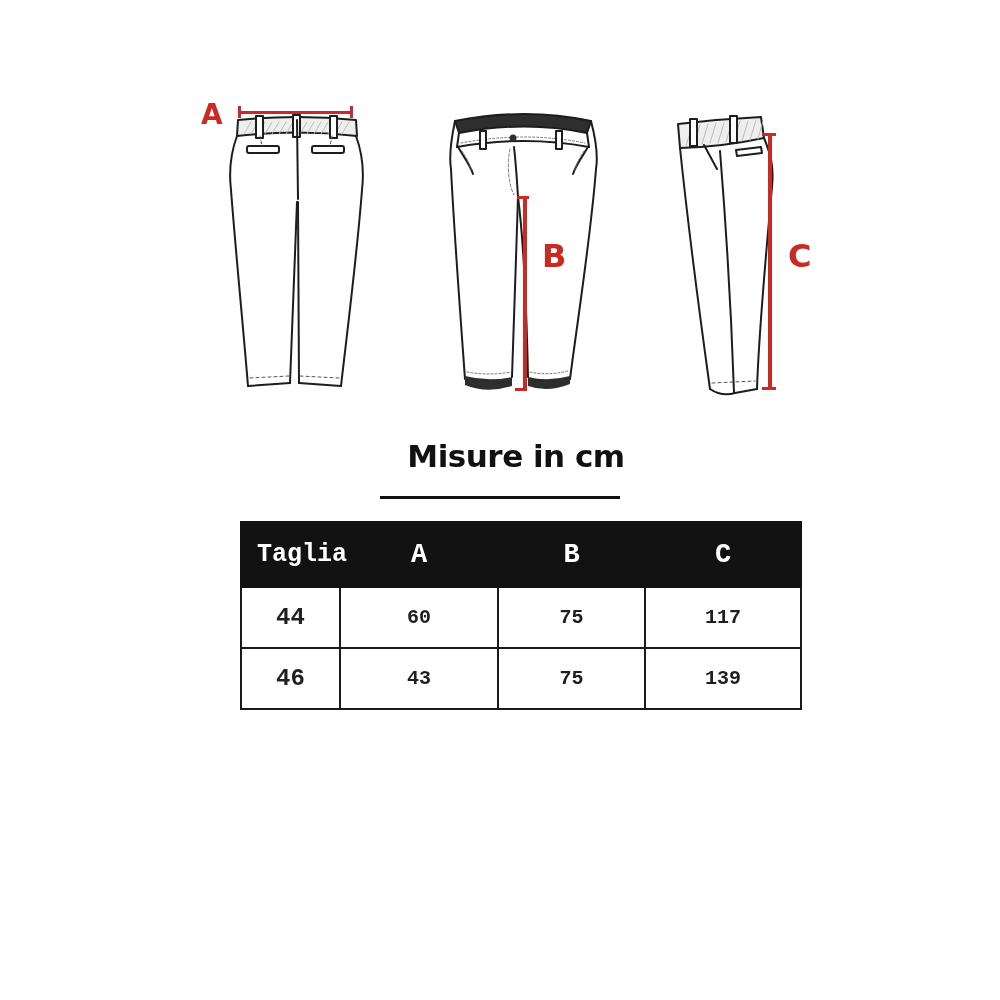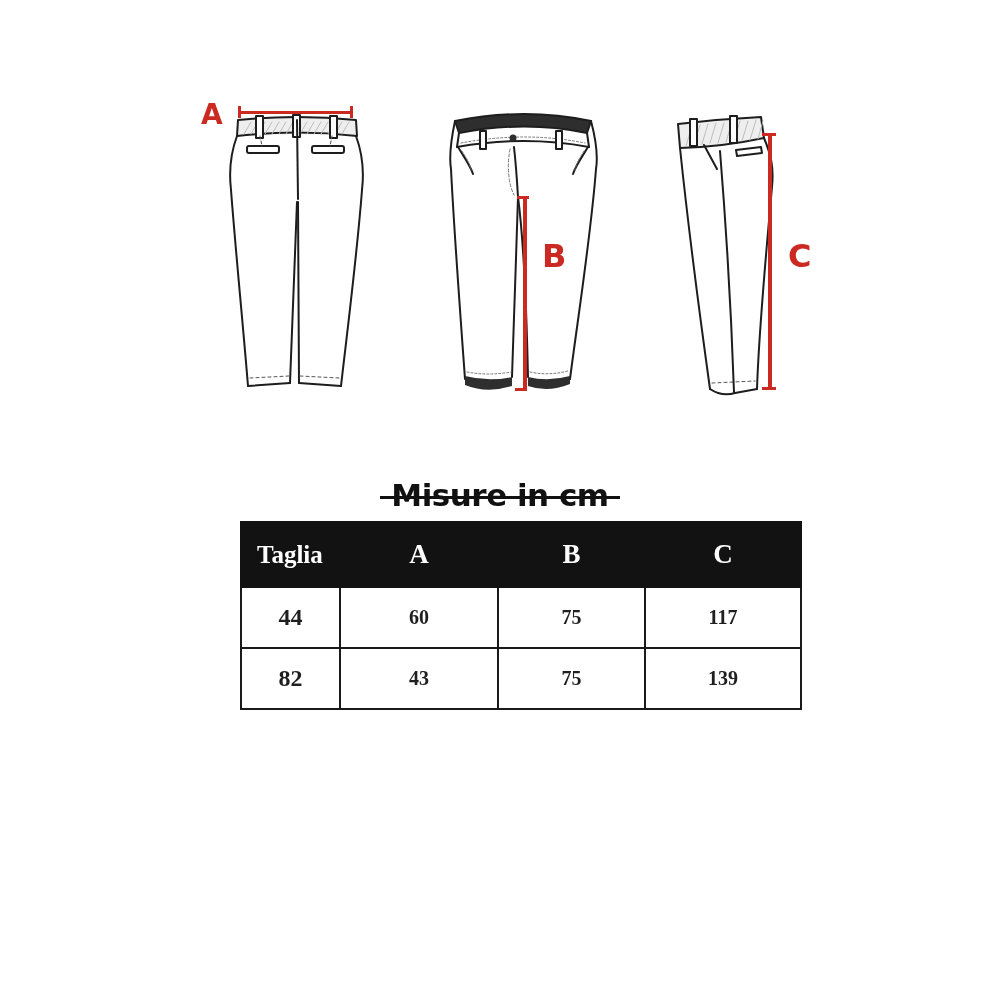--- a/index.html
+++ b/index.html
@@ -14,34 +14,33 @@
   .m-label{
     position:absolute;color:#cb2a23;font-weight:800;
     font-family:"DejaVu Sans","Liberation Sans",sans-serif;
     line-height:1;
   }
   .label-a{left:201px;top:101px;font-size:28px;}
   .label-b{left:542px;top:240px;font-size:32px;}
   .label-c{left:788px;top:240px;font-size:32px;}
   
   .title{
-    position:absolute;left:300px;top:438px;width:400px;
+    position:absolute;left:316px;top:438px;width:400px;
     text-align:center;font-size:31px;font-weight:800;color:#111;
     font-family:"DejaVu Sans","Liberation Sans",sans-serif;
     letter-spacing:-0.5px;
-    margin-top:39px;
   }
   .title-underline{
     position:absolute;left:380px;top:496px;width:240px;height:3px;background:#111;
   }
   
   table.size-table{
     position:absolute;left:240px;top:521px;width:560px;
     border-collapse:collapse;table-layout:fixed;
-    font-family:Liberation Serif, serif;
+    font-family:Liberation Mono, monospace;
   }
   table.size-table col.c0{width:99px;}
   table.size-table col.c1{width:158px;}
   table.size-table col.c2{width:147px;}
   table.size-table col.c3{width:156px;}
   table.size-table th{
     background:#121212;color:#ffffff;font-weight:800;height:61px;
     border:2px solid #121212;text-align:center;font-size:27px;
   }
   table.size-table th.taglia{
@@ -181,21 +180,21 @@
       </tr>
     </thead>
     <tbody>
       <tr>
         <td class="size-col">44</td>
         <td>60</td>
         <td>75</td>
         <td>117</td>
       </tr>
       <tr>
-        <td class="size-col">82</td>
+        <td class="size-col">46</td>
         <td>43</td>
         <td>75</td>
         <td>139</td>
       </tr>
     </tbody>
   </table>
 
 </div>
 
 </body></html>

